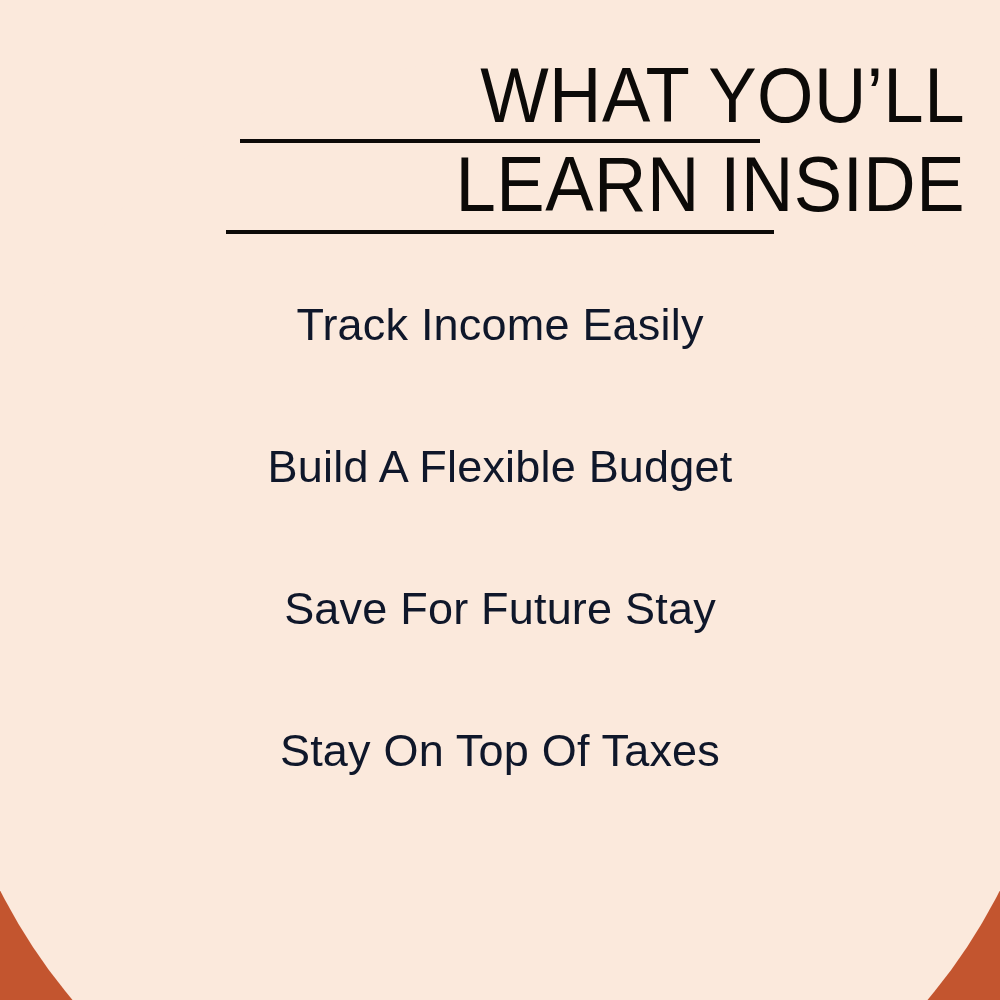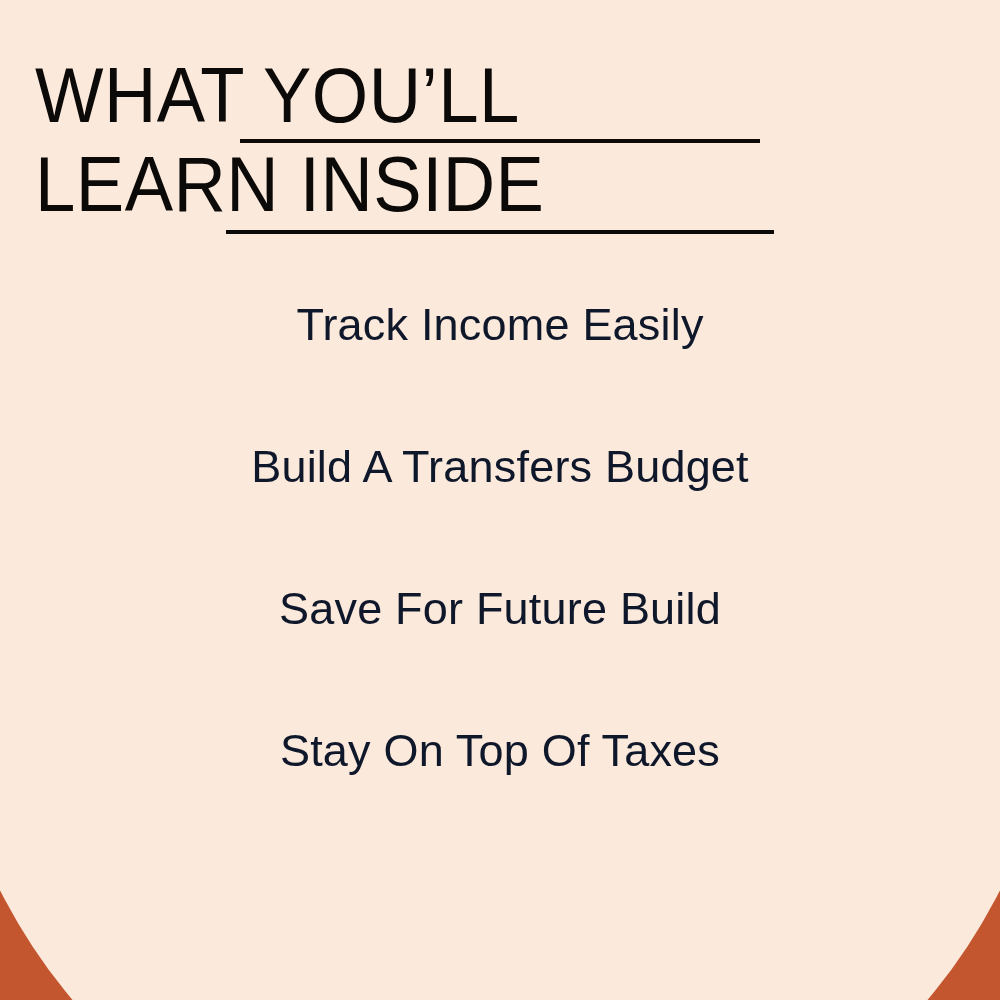--- a/index.html
+++ b/index.html
@@ -47,21 +47,21 @@
     inset: 0;
     z-index: 5;
   }
 
   
   .heading {
     position: absolute;
     top: 58px;
     left: 0;
     width: 1000px;
-    text-align: left;
+    text-align: right;
   }
   .heading-line {
     display: block;
     margin: 0 auto;
     color: #0c0a08;
     font-family: "Liberation Sans", sans-serif;
     font-weight: 400;
     font-size: 78px;
     line-height: 0.96;
     letter-spacing: 0.5px;
@@ -110,19 +110,19 @@
 
     <div class="heading">
       <span class="heading-line">WHAT YOU’LL</span>
       <div class="rule rule-1"></div>
       <span class="heading-line">LEARN INSIDE</span>
       <div class="rule rule-2"></div>
     </div>
 
     <div class="list">
       <span class="list-item">Track Income Easily</span>
-      <span class="list-item">Build A Transfers Budget</span>
-      <span class="list-item">Save For Future Build</span>
+      <span class="list-item">Build A Flexible Budget</span>
+      <span class="list-item">Save For Future Stay</span>
       <span class="list-item">Stay On Top Of Taxes</span>
     </div>
 
   </div>
 </div>
 
 </body></html>

